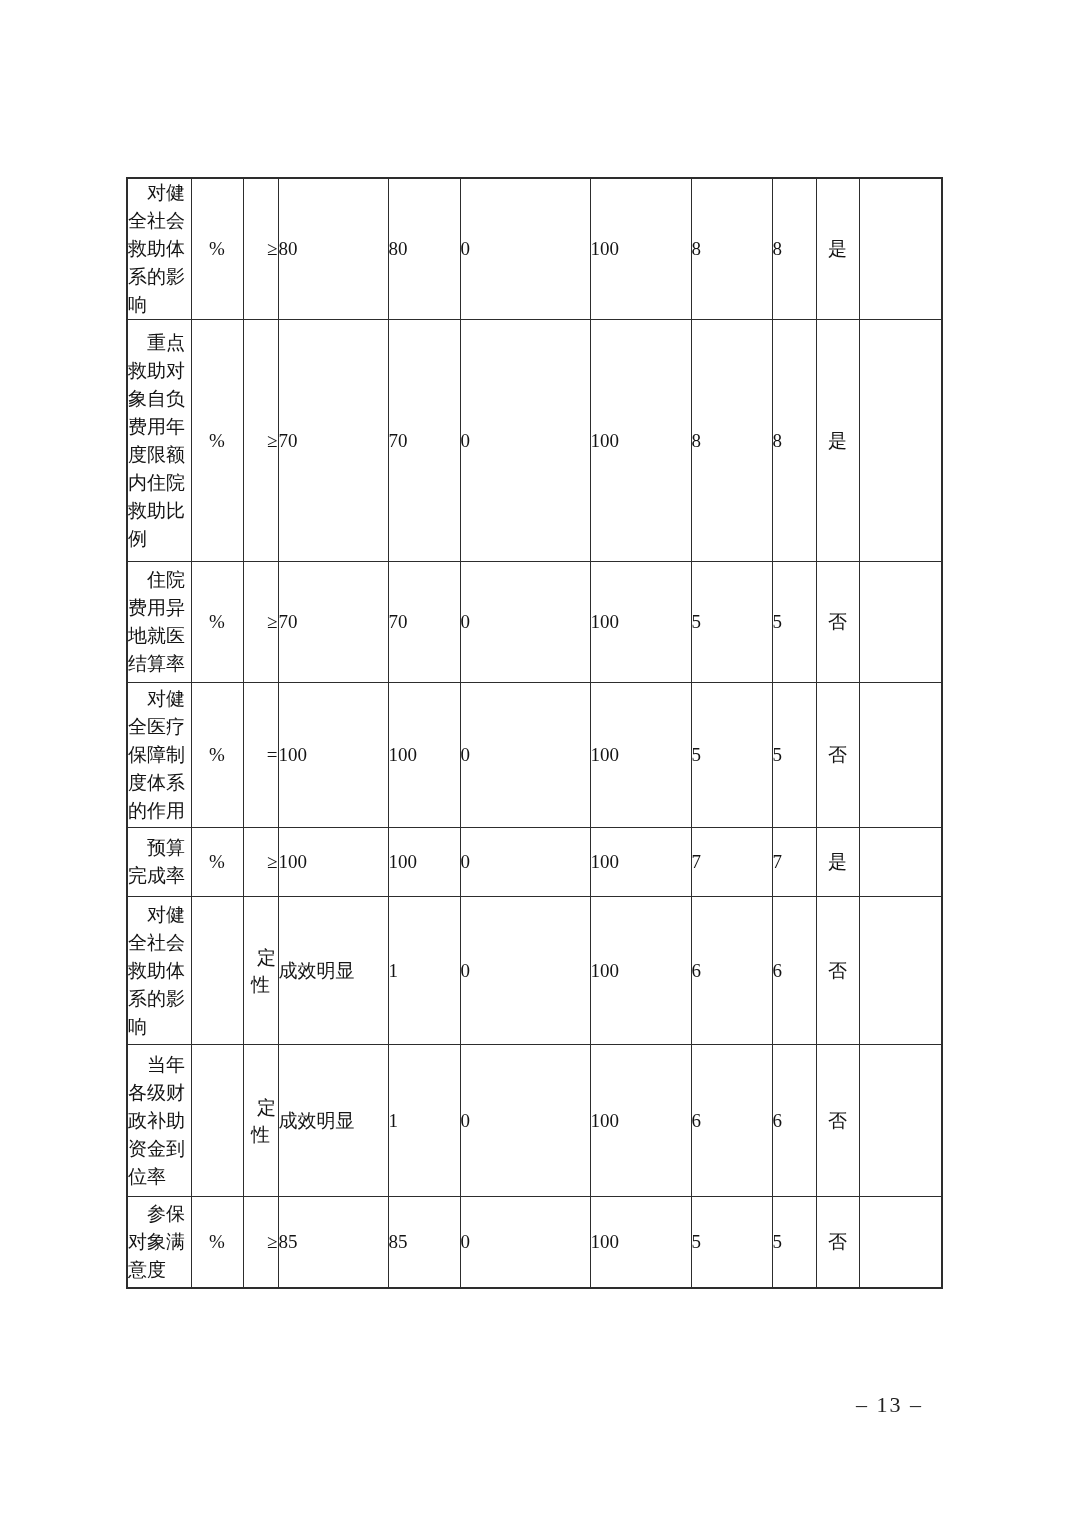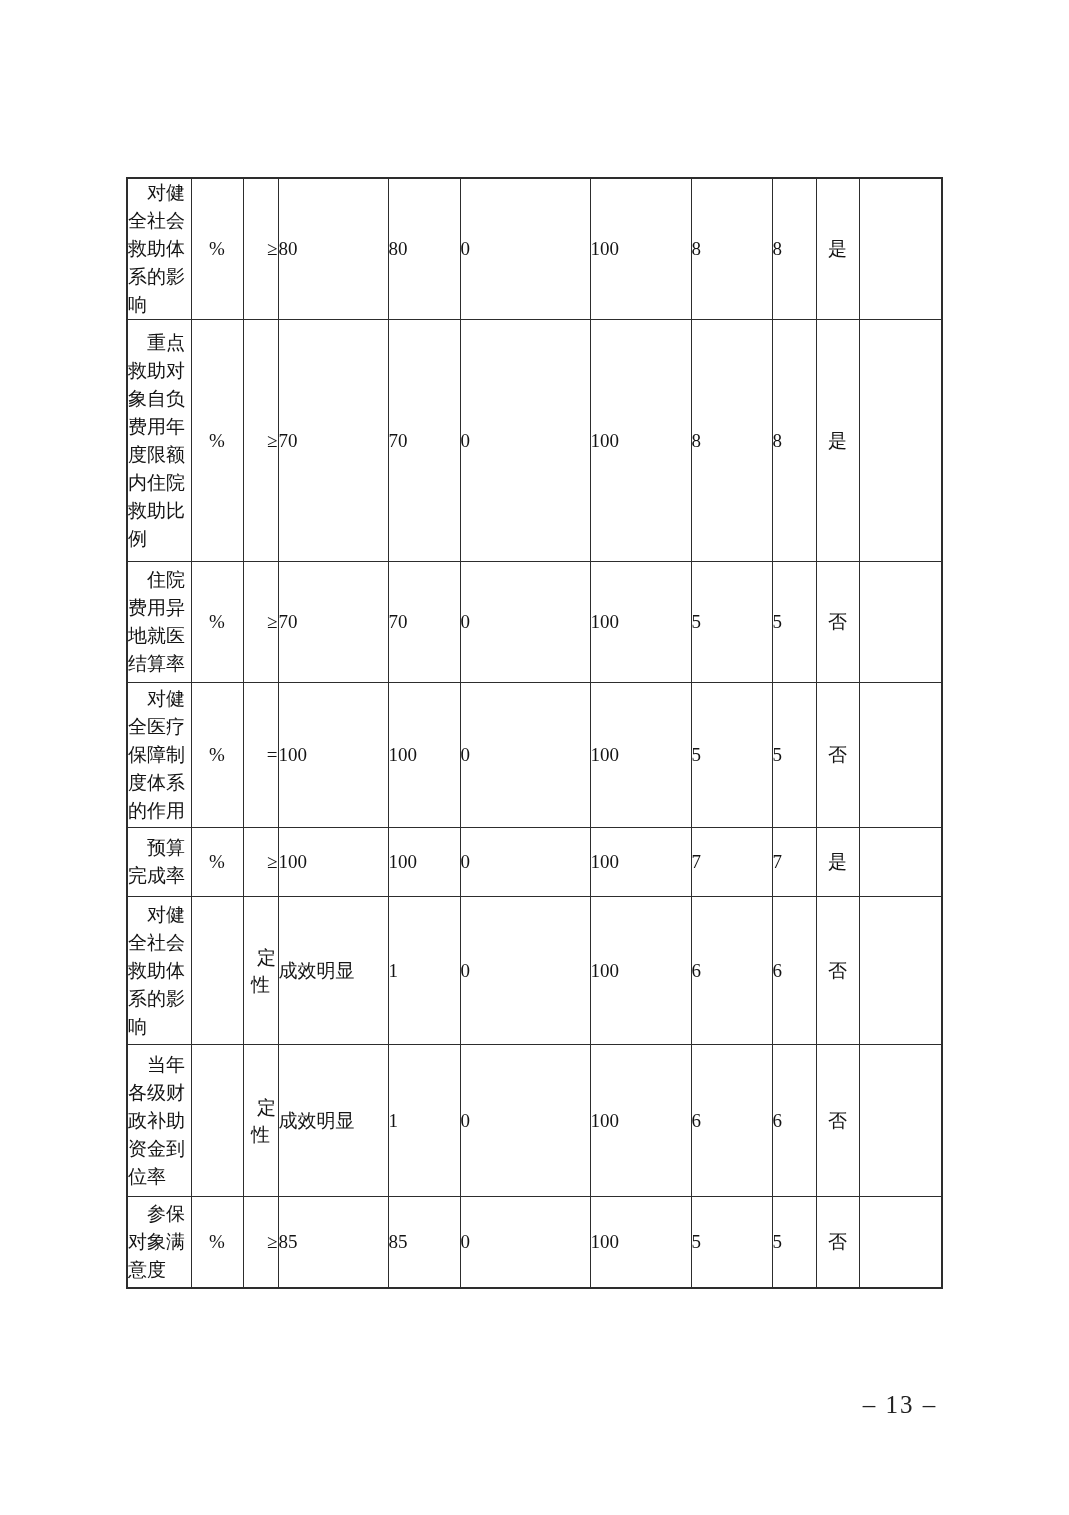--- a/index.html
+++ b/index.html
@@ -29,21 +29,21 @@
   td.c-comp.qual {
     text-align: center; text-indent: 12px; padding: 8px 1px;
     word-break: break-all; line-height: 27px;
   }
   td.c-num { text-align: left; padding-right: 2px; }
   td.c-yesno { text-align: center; }
   td.c-blank {}
 
   .page-footer {
     position: absolute; top: 1392px; left: 856px; width: 88px;
-    text-align: center; font-size: 25px; line-height: 26px;
+    text-align: left; font-size: 22px; line-height: 26px;
     letter-spacing: 2px; color: #222;
   }
 </style>
 </head>
 <body>
 
 <div class="page">
 
   <table class="perf-table">
     <colgroup>

